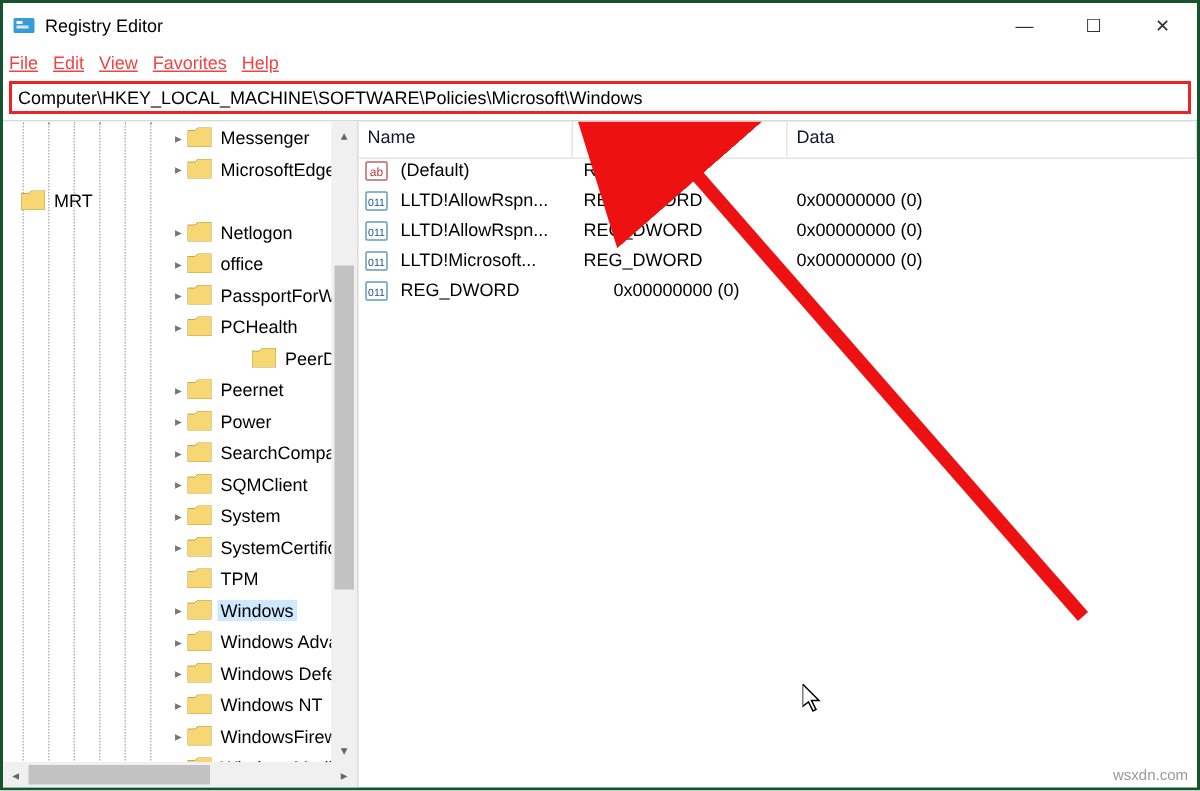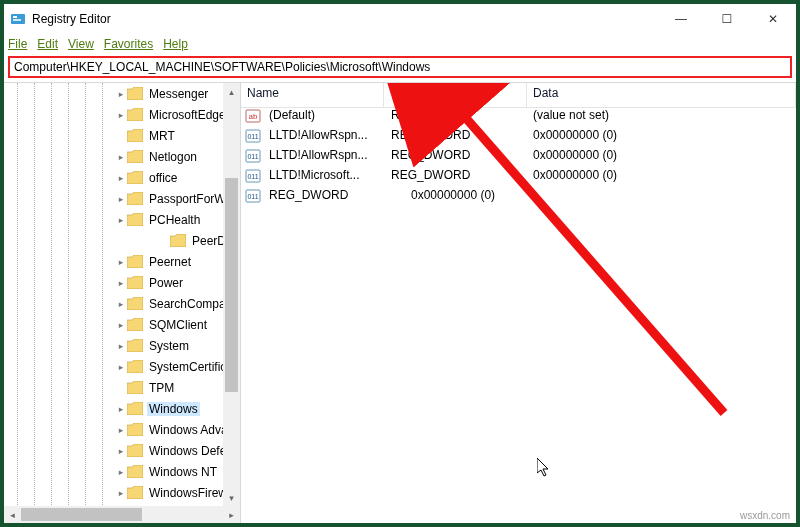--- a/index.html
+++ b/index.html
@@ -1,23 +1,23 @@
 <!DOCTYPE html>
 <html><head>
 <meta charset="utf-8">
 <style>
 html,body{margin:0;padding:0;font-family:"Segoe UI",Tahoma,sans-serif;font-size:12px;color:#000;background:#fff}
-.window{width:800px;height:527px;border:4px solid #14532d;box-sizing:border-box;position:relative;overflow:hidden;display:flex;flex-direction:column;background:#fff}
+.window{width:800px;height:527px;border:2px solid #14532d;box-sizing:border-box;position:relative;overflow:hidden;display:flex;flex-direction:column;background:#fff}
 .titlebar{height:30px;display:flex;align-items:center;padding-left:6px;background:#fff}
 .titlebar .app-icon{width:16px;height:16px;margin-right:6px}
 .titlebar .title{flex:1;font-size:12px}
 .titlebar .controls{display:flex}
 .titlebar .controls .btn{width:46px;height:30px;display:flex;align-items:center;justify-content:center;font-family:sans-serif;color:#333}
 .menubar{height:20px;display:flex;align-items:center;padding:0 4px;gap:10px}
-.menubar .menu-item{text-decoration:underline;color:#4d7c0f;cursor:default}
+.menubar .menu-item{text-decoration:underline;color:#ef4444;cursor:default}
 .addressbar-wrap{padding:2px 4px}
 .addressbar{border:2px solid #e22;padding:2px 4px;font-size:12px}
 .divider{height:1px;background:#d9d9d9;margin:2px 0 0 0}
 .body{flex:1;display:flex;overflow:hidden;position:relative}
 .tree{width:236px;border-right:1px solid #d9d9d9;overflow:hidden;position:relative;background:#fff}
 .tree-inner{position:absolute;top:0;left:0;right:0}
 .tree-item{display:flex;align-items:center;height:21px;white-space:nowrap;overflow:hidden}
 .tree-item .chev{width:12px;display:inline-block;text-align:center;color:#777;font-size:9px}
 .tree-item .folder{width:16px;height:13px;margin-right:4px}
 .tree-item .label{padding:0 2px}
@@ -98,21 +98,21 @@
               </svg></span>
             <span class="label">Messenger</span>
           </div>
           <div class="tree-item" style="padding-left: 111px;">
             <span class="chev">▸</span>
             <span class="folder"><svg viewBox="0 0 16 13" width="16" height="13">
                 <path d="M0 2 L5 2 L7 0 L16 0 L16 13 L0 13 Z" fill="#f7d774" stroke="#b38f2e" stroke-width="0.5"></path>
               </svg></span>
             <span class="label">MicrosoftEdge</span>
           </div>
-          <div class="tree-item" style="padding-left: 111px; text-align: center;">
+          <div class="tree-item" style=" text-align: center;">
             <span class="chev"></span>
             <span class="folder"><svg viewBox="0 0 16 13" width="16" height="13">
                 <path d="M0 2 L5 2 L7 0 L16 0 L16 13 L0 13 Z" fill="#f7d774" stroke="#b38f2e" stroke-width="0.5"></path>
               </svg></span>
             <span class="label">MRT</span>
           </div>
           <div class="tree-item" style="padding-left: 111px;">
             <span class="chev">▸</span>
             <span class="folder"><svg viewBox="0 0 16 13" width="16" height="13">
                 <path d="M0 2 L5 2 L7 0 L16 0 L16 13 L0 13 Z" fill="#f7d774" stroke="#b38f2e" stroke-width="0.5"></path>
@@ -255,21 +255,20 @@
         <div class="col col-data">Data</div>
       </div>
       <div id="list-rows">
           <div class="list-row">
             <span class="icon"><svg width="16" height="16">
                 <rect x="1" y="2" width="14" height="12" rx="1" fill="#fff" stroke="#b66"></rect>
                 <text x="8" y="11" text-anchor="middle" font-size="8" fill="#c33">ab</text>
               </svg></span>
             <span class="cell col-name" style="width:110px">(Default)</span>
             <span class="cell col-type" style="width:130px">REG_SZ</span>
-            <span class="cell col-data">(value not set)</span>
           </div>
           <div class="list-row">
             <span class="icon"><svg width="16" height="16">
                 <rect x="1" y="2" width="14" height="12" rx="1" fill="#fff" stroke="#69b"></rect>
                 <text x="8" y="11" text-anchor="middle" font-size="7" fill="#258">011</text>
               </svg></span>
             <span class="cell col-name" style="width:110px">LLTD!AllowRspn...</span>
             <span class="cell col-type" style="width:130px">REG_DWORD</span>
             <span class="cell col-data">0x00000000 (0)</span>
           </div>

